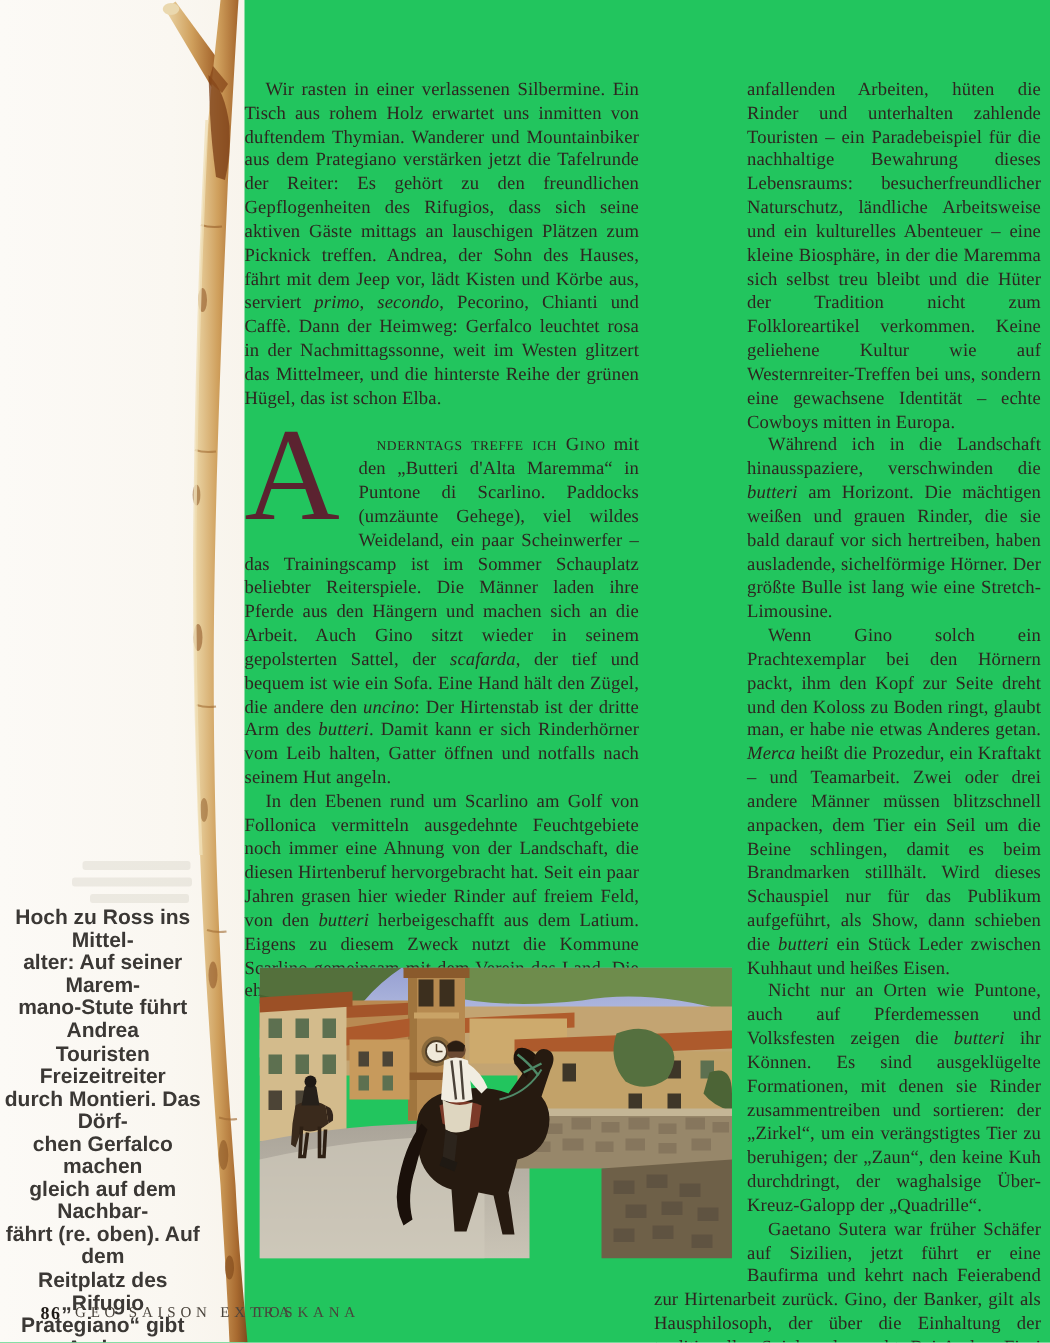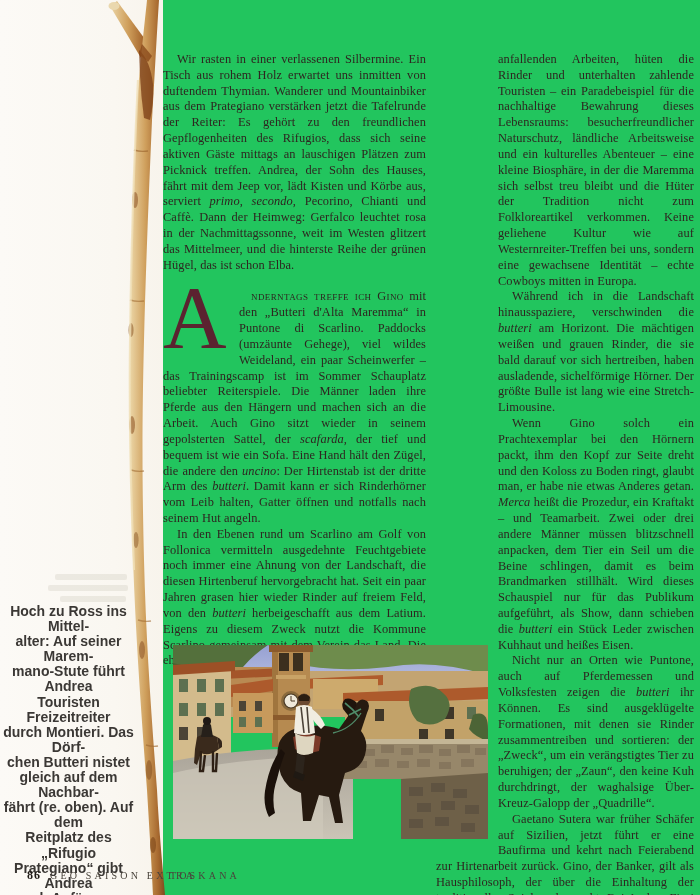--- a/index.html
+++ b/index.html
@@ -62,32 +62,32 @@
       <span id="dropcap">A</span><span><span class="smallcaps">nderntags treffe ich Gino</span><span> mit den „Butteri d'Alta Maremma“ in Puntone di Scarlino. Paddocks (umzäunte Gehege), viel wildes Weideland, ein paar Scheinwerfer – das Trainingscamp ist im Sommer Schauplatz beliebter Reiterspiele. Die Männer laden ihre Pferde aus den Hängern und machen sich an die Arbeit. Auch Gino sitzt wieder in seinem gepolsterten Sattel, der </span><i>scafarda</i><span>, der tief und bequem ist wie ein Sofa. Eine Hand hält den Zügel, die andere den </span><i>uncino</i><span>: Der Hirtenstab ist der dritte Arm des </span><i>butteri</i><span>. Damit kann er sich Rinderhörner vom Leib halten, Gatter öffnen und notfalls nach seinem Hut angeln.</span></span>
     </p>
     <p class="indent"><span>In den Ebenen rund um Scarlino am Golf von Follonica vermitteln ausgedehnte Feuchtgebiete noch immer eine Ahnung von der Landschaft, die diesen Hirtenberuf hervorgebracht hat. Seit ein paar Jahren grasen hier wieder Rinder auf freiem Feld, von den </span><i>butteri</i><span> herbeigeschafft aus dem Latium. Eigens zu diesem Zweck nutzt die Kommune Scarlino gemeinsam mit dem Verein das Land. Die ehrenamtlichen Reiter übernehmen alle</span></p>
   </div>
 
   <div class="col" id="col2">
     <div id="photo-intrusion"></div>
     <p><span>anfallenden Arbeiten, hüten die Rinder und unterhalten zahlende Touristen – ein Paradebeispiel für die nachhaltige Bewahrung dieses Lebensraums: besucherfreundlicher Naturschutz, ländliche Arbeitsweise und ein kulturelles Abenteuer – eine kleine Biosphäre, in der die Maremma sich selbst treu bleibt und die Hüter der Tradition nicht zum Folkloreartikel verkommen. Keine geliehene Kultur wie auf Westernreiter-Treffen bei uns, sondern eine gewachsene Identität – echte Cowboys mitten in Europa.</span></p>
     <p class="indent"><span>Während ich in die Landschaft hinausspaziere, verschwinden die </span><i>butteri</i><span> am Horizont. Die mächtigen weißen und grauen Rinder, die sie bald darauf vor sich hertreiben, haben ausladende, sichelförmige Hörner. Der größte Bulle ist lang wie eine Stretch-Limousine.</span></p>
     <p class="indent"><span>Wenn Gino solch ein Prachtexemplar bei den Hörnern packt, ihm den Kopf zur Seite dreht und den Koloss zu Boden ringt, glaubt man, er habe nie etwas Anderes getan. </span><i>Merca</i><span> heißt die Prozedur, ein Kraftakt – und Teamarbeit. Zwei oder drei andere Männer müssen blitzschnell anpacken, dem Tier ein Seil um die Beine schlingen, damit es beim Brandmarken stillhält. Wird dieses Schauspiel nur für das Publikum aufgeführt, als Show, dann schieben die </span><i>butteri</i><span> ein Stück Leder zwischen Kuhhaut und heißes Eisen.</span></p>
-    <p class="indent"><span>Nicht nur an Orten wie Puntone, auch auf Pferdemessen und Volksfesten zeigen die </span><i>butteri</i><span> ihr Können. Es sind ausgeklügelte Formationen, mit denen sie Rinder zusammentreiben und sortieren: der „Zweck“, um ein verängstigtes Tier zu beruhigen; der „Zaun“, den keine Kuh durchdringt, der waghalsige Über-Kreuz-Galopp der „Quadrille“.</span></p>
+    <p class="indent"><span>Nicht nur an Orten wie Puntone, auch auf Pferdemessen und Volksfesten zeigen die </span><i>butteri</i><span> ihr Können. Es sind ausgeklügelte Formationen, mit denen sie Rinder zusammentreiben und sortieren: der „Zirkel“, um ein verängstigtes Tier zu beruhigen; der „Zaun“, den keine Kuh durchdringt, der waghalsige Über-Kreuz-Galopp der „Quadrille“.</span></p>
     <p class="indent"><span>Gaetano Sutera war früher Schäfer auf Sizilien, jetzt führt er eine Baufirma und kehrt nach Feierabend zur Hirtenarbeit zurück. Gino, der Banker, gilt als Hausphilosoph, der über die Einhaltung der traditionellen Spielregeln wacht. Bei Andrea Fiori sind Hobby und Beruf eins: Er ist </span></p>
 
   </div>
 
   <div id="caption">
       <div>Hoch zu Ross ins Mittel-</div>
       <div>alter: Auf seiner Marem-</div>
       <div>mano-Stute führt Andrea</div>
       <div>Touristen Freizeitreiter</div>
       <div>durch Montieri. Das Dörf-</div>
-      <div>chen Butteri nistet</div>
+      <div>chen Gerfalco machen</div>
       <div>gleich auf dem Nachbar-</div>
       <div>fährt (re. oben). Auf dem</div>
       <div>Reitplatz des „Rifugio</div>
       <div>Prategiano“ gibt Andrea</div>
       <div>auch Anfängern Unterricht</div>
     </div>
 
   <svg id="village-photo" viewBox="0 0 315 194" preserveAspectRatio="none" aria-hidden="true">
     <defs>
       <linearGradient id="sky" x1="0" y1="0" x2="0" y2="1">

